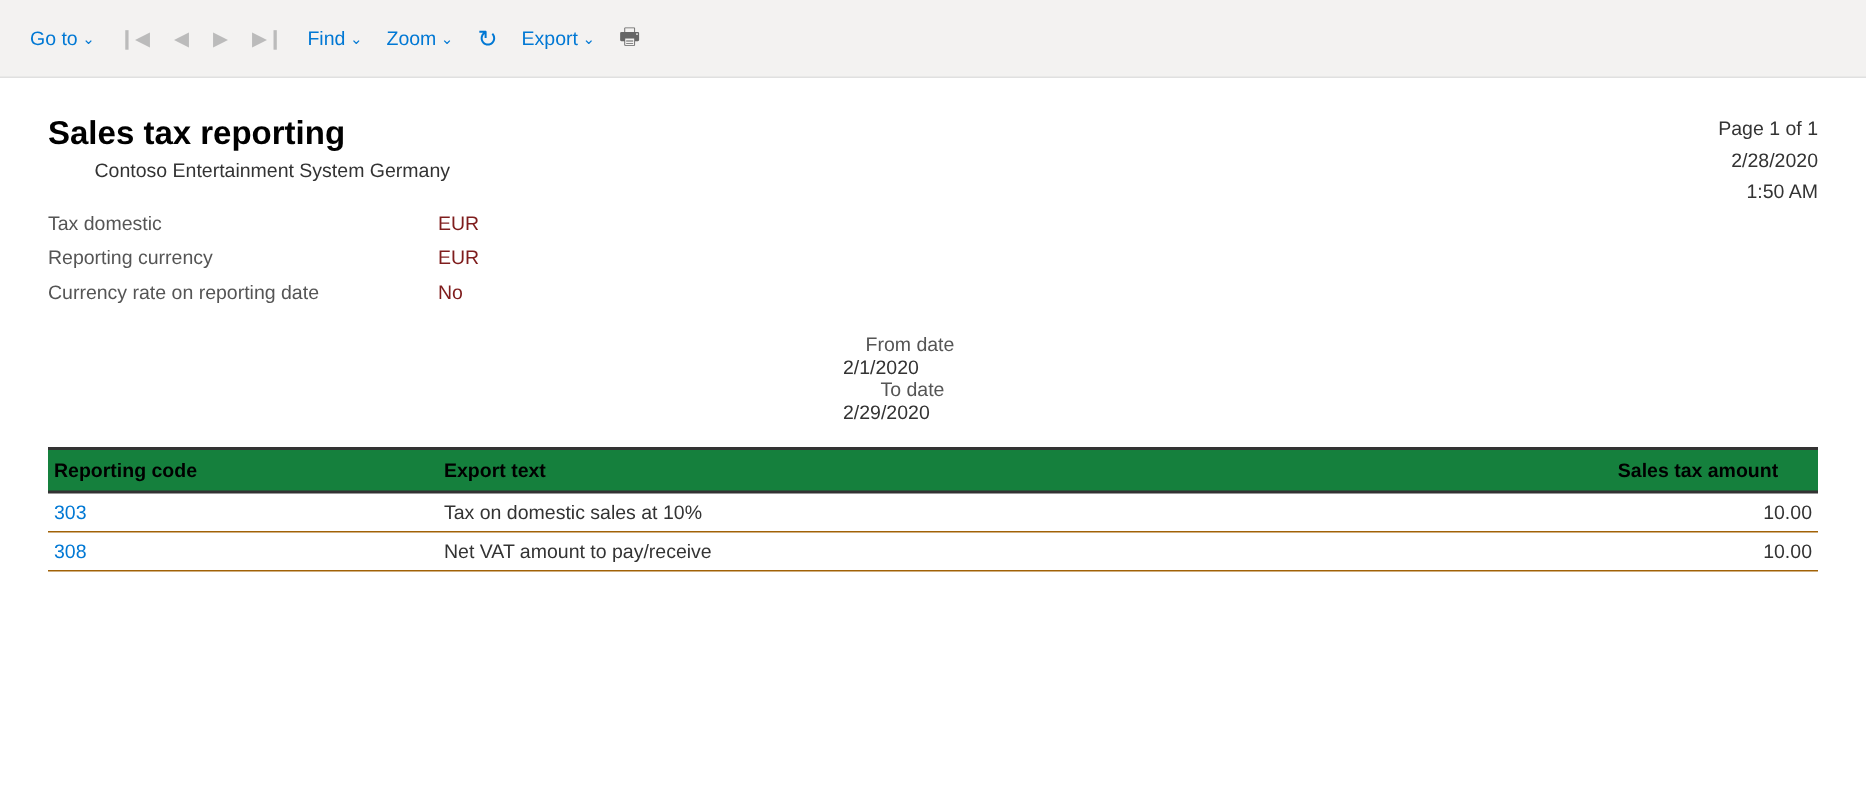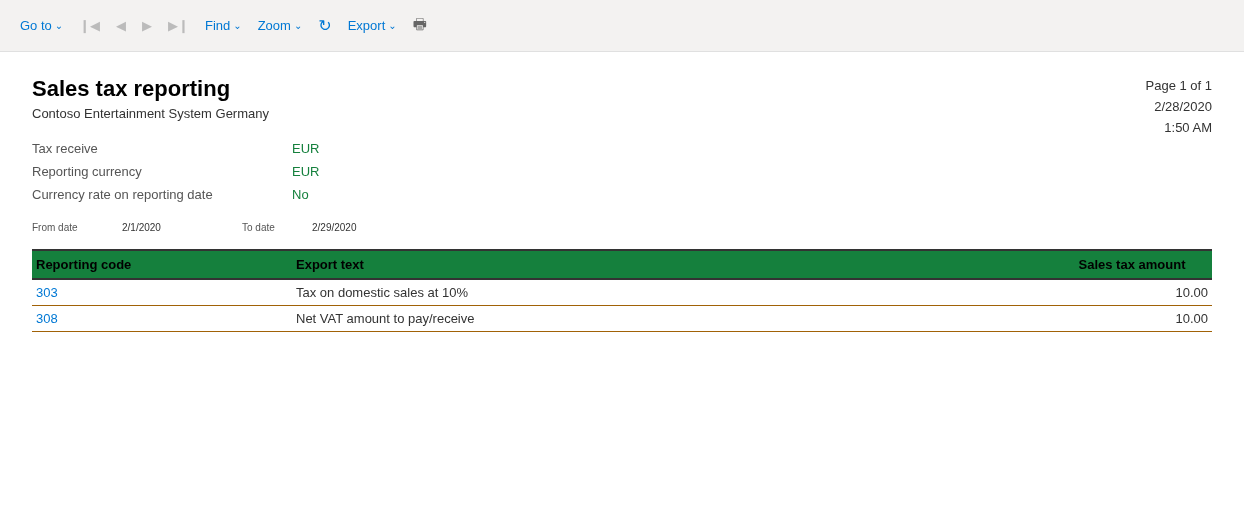--- a/index.html
+++ b/index.html
@@ -69,52 +69,54 @@
     .report-title {
       font-size: 22px;
       font-weight: 700;
       color: #000;
       margin-bottom: 4px;
     }
     .report-company {
       font-size: 13px;
       color: #333;
       margin-bottom: 16px;
+      margin-left: 31px;
     }
 
     
     .meta-table {
       width: 100%;
       border-collapse: collapse;
       margin-bottom: 4px;
     }
     .meta-table td {
       padding: 4px 0;
       vertical-align: top;
     }
     .meta-label {
       width: 260px;
       color: #555;
       font-size: 13px;
     }
     .meta-value {
       font-size: 13px;
-      color: #15803d;
+      color: #7f1d1d;
       padding-left: 60px;
       margin-left: 12px;
     }
 
     
     .date-range {
       display: flex;
       align-items: center;
       gap: 0;
       margin: 16px 0 16px 0;
-      font-size: 10px;
-      color: #333;
+      font-size: 13px;
+      color: #333;
+      flex-direction: column;
     }
     .date-range-label {
       min-width: 90px;
       color: #555;
     }
     .date-range-value {
       min-width: 120px;
     }
 
     
@@ -208,21 +210,21 @@
     <div>2/28/2020</div>
     <div>1:50 AM</div>
   </div>
 
   <div class="report-title">Sales tax reporting</div>
   <div class="report-company">Contoso Entertainment System Germany</div>
 
   <table class="meta-table">
     <tbody id="meta-tbody">
     <tr>
-      <td class="meta-label">Tax receive</td>
+      <td class="meta-label">Tax domestic</td>
       <td class="meta-value">EUR</td>
     </tr>
         <tr>
       <td class="meta-label">Reporting currency</td>
       <td class="meta-value">EUR</td>
     </tr>
         <tr>
       <td class="meta-label">Currency rate on reporting date</td>
       <td class="meta-value">No</td>
     </tr>

